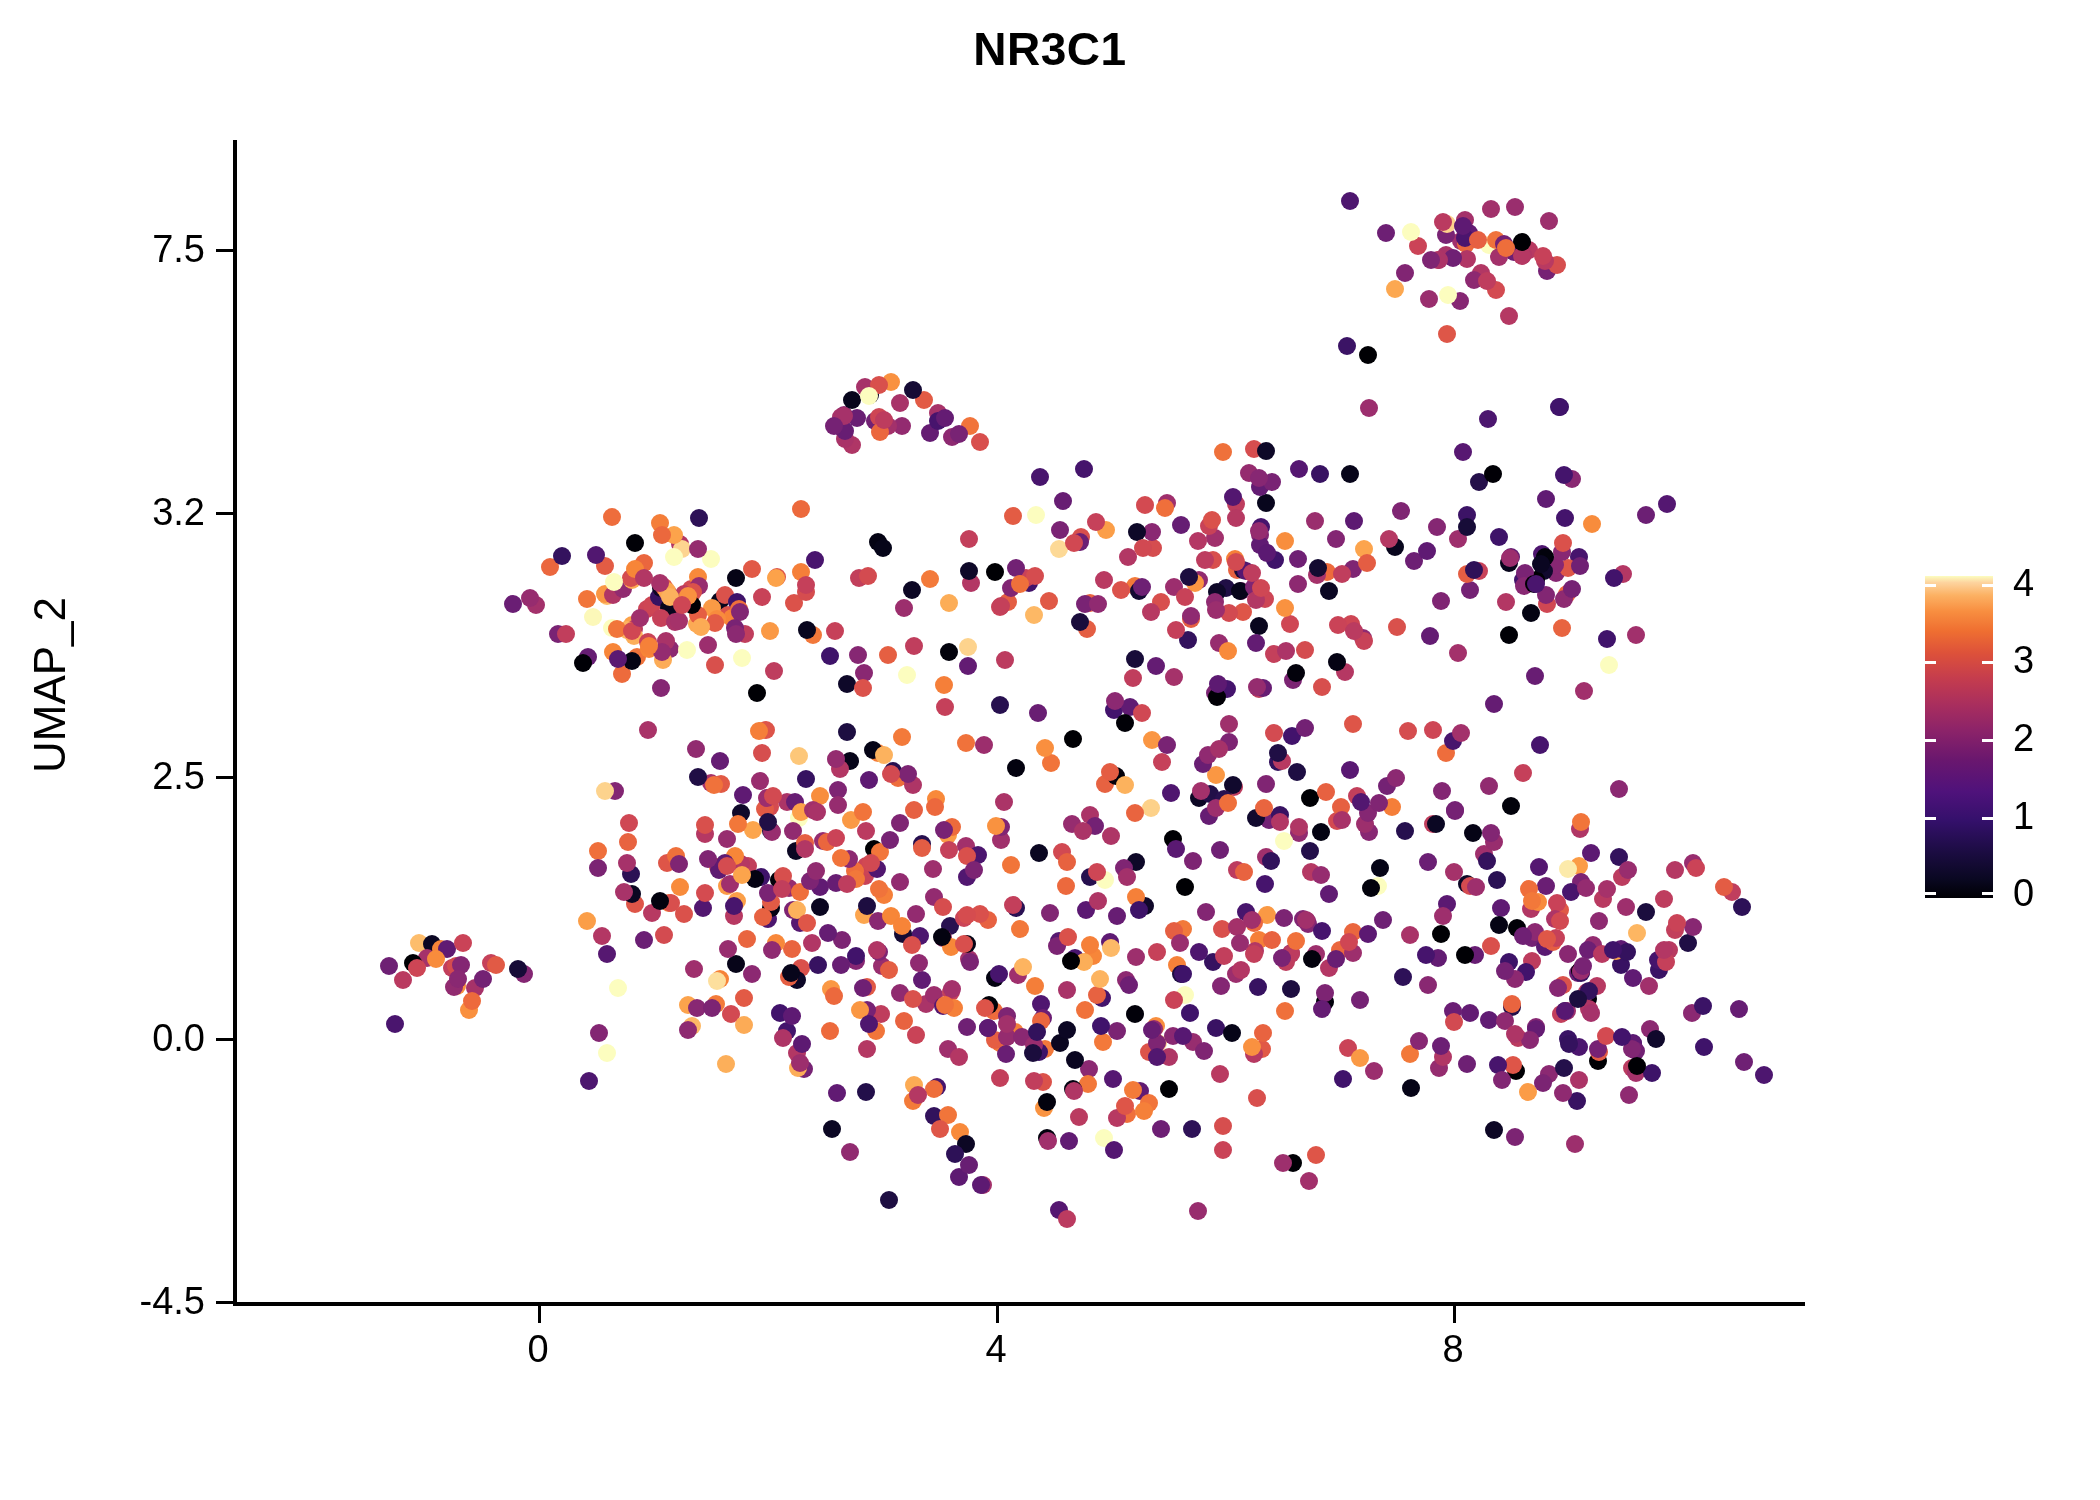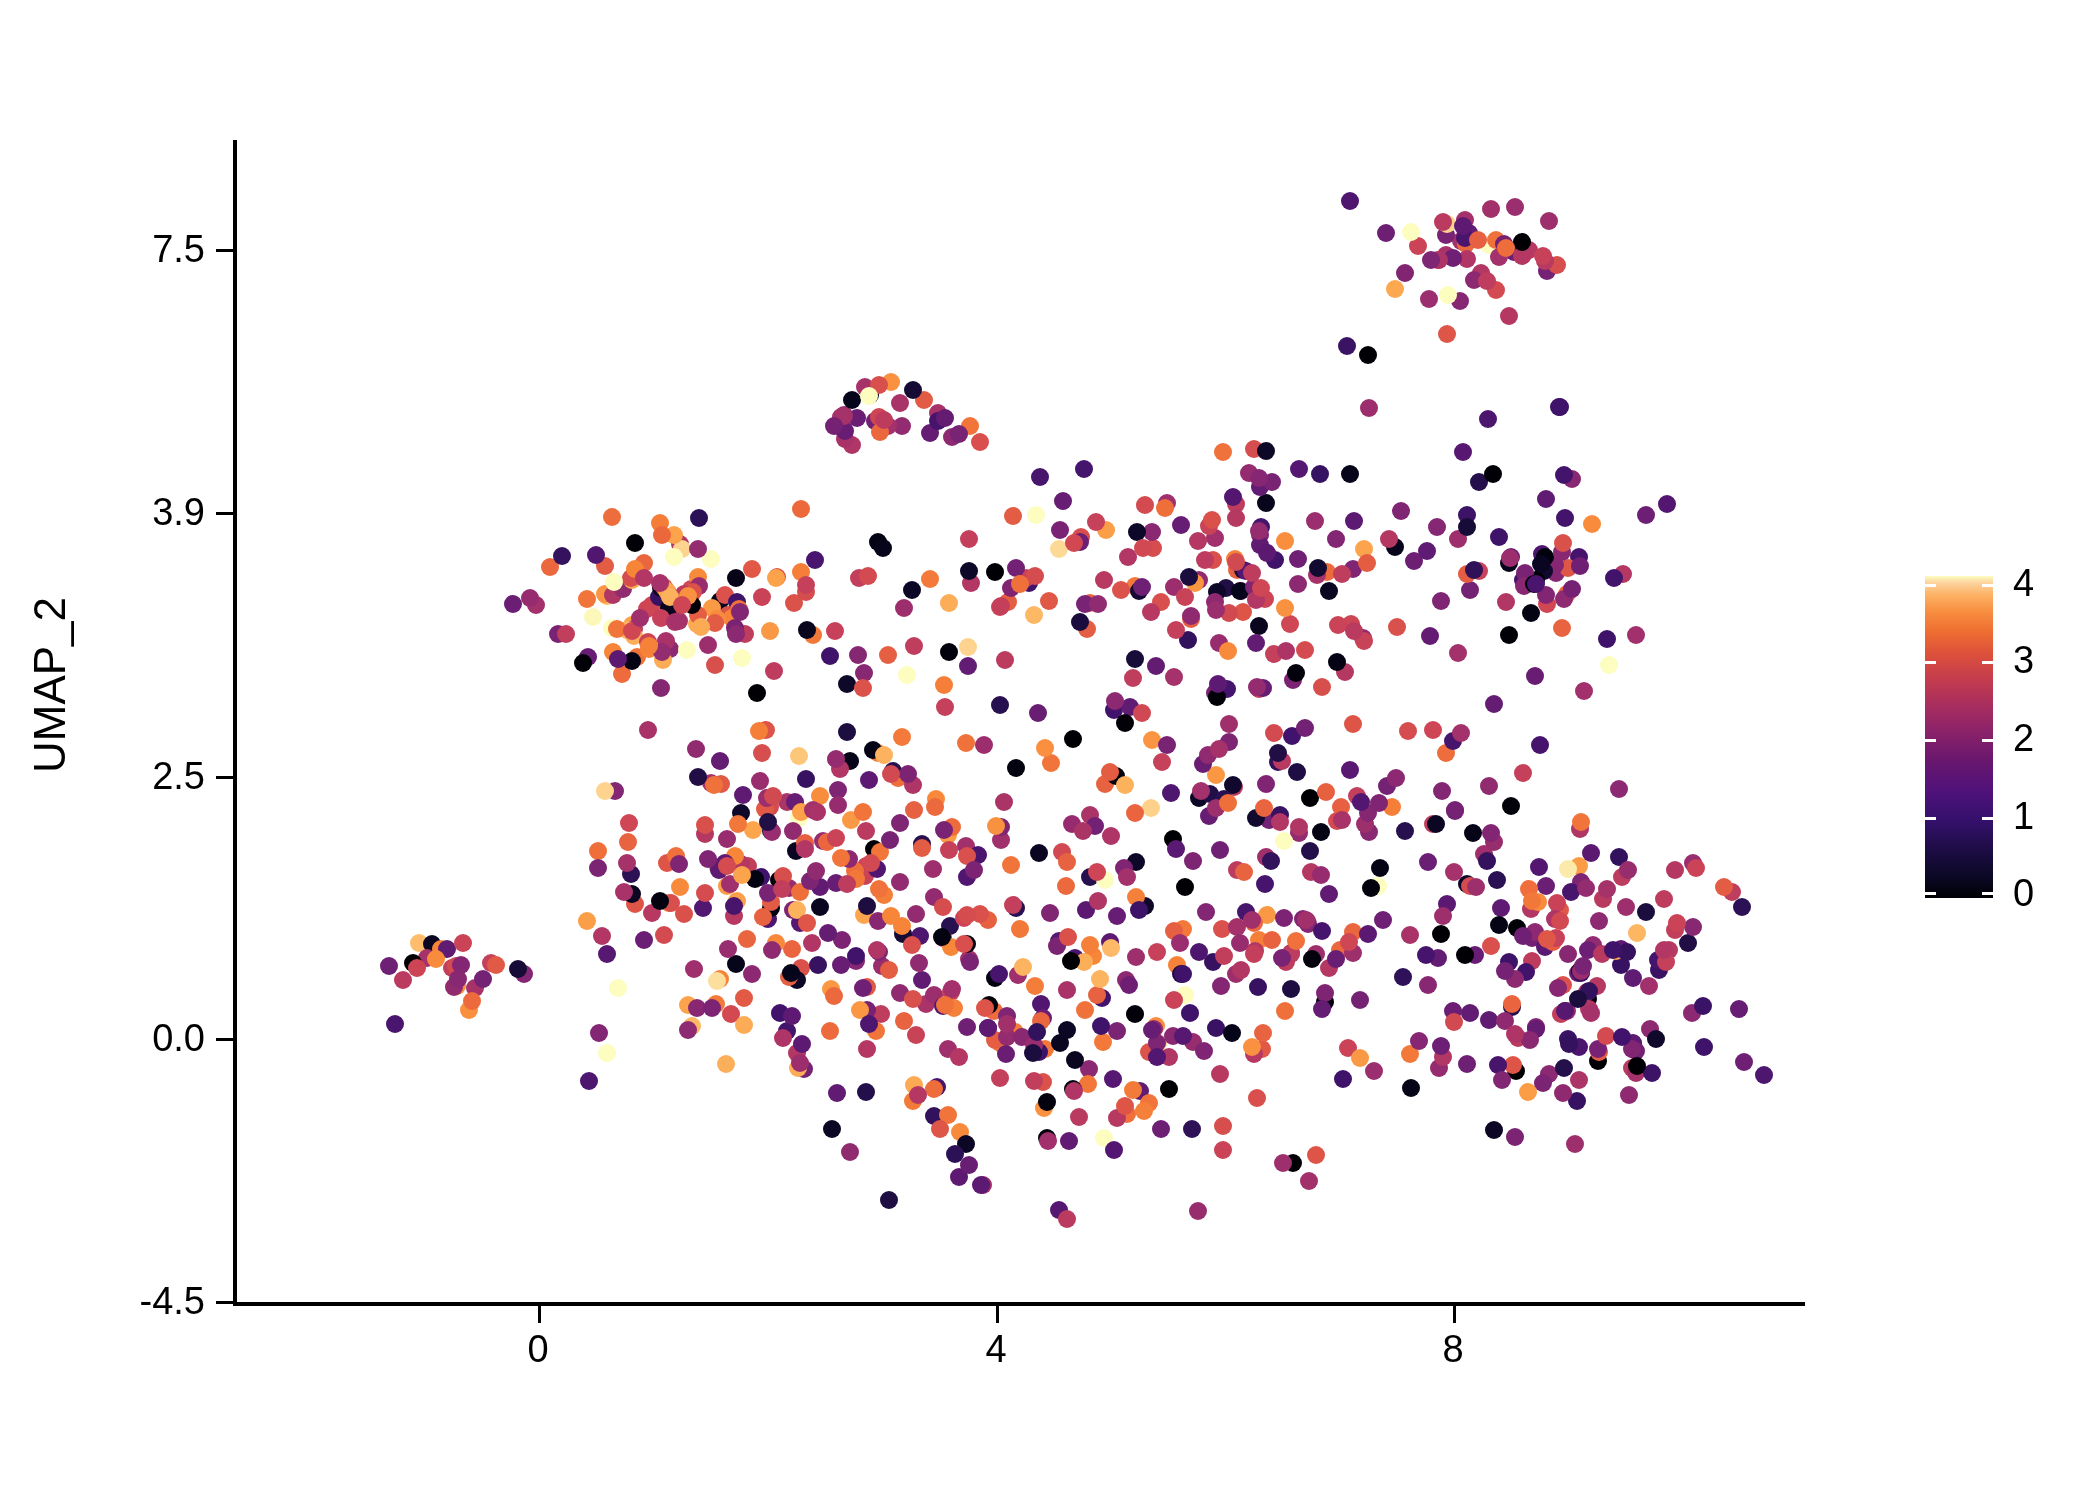--- a/index.html
+++ b/index.html
@@ -159,20 +159,21 @@
     font-size: 38px;
     color: #000;
     white-space: nowrap;
   }
 </style>
 </head>
 <body>
 
 <div class="figure">
 
+  <div class="plot-title">NR3C1</div>
 
   <div class="panel" id="panel">
       <div class="pt" style="left: 184.2px; top: 803px; background: rgb(253, 189, 108);"></div>
       <div class="pt" style="left: 222.4px; top: 845.8px; background: rgb(249, 146, 64);"></div>
       <div class="pt" style="left: 234.3px; top: 869.6px; background: rgb(249, 144, 63);"></div>
       <div class="pt" style="left: 168.2px; top: 839.6px; background: rgb(186, 58, 96);"></div>
       <div class="pt" style="left: 217.2px; top: 828px; background: rgb(194, 63, 92);"></div>
       <div class="pt" style="left: 239.8px; top: 848.2px; background: rgb(166, 50, 105);"></div>
       <div class="pt" style="left: 237px; top: 860.7px; background: rgb(237, 106, 60);"></div>
       <div class="pt" style="left: 197.1px; top: 804.4px; background: rgb(11, 7, 35);"></div>
@@ -1367,21 +1368,21 @@
       <div class="pt" style="left: 1111.6px; top: 206.2px; background: rgb(59, 19, 101);"></div>
     </div>
 
   <div class="axis-y-line"></div>
   <div class="axis-x-line"></div>
 
   <div class="tick-y" style="top:249px;"></div>
   <div class="ticklabel-y-wrap" style="top:228px;">7.5</div>
 
   <div class="tick-y" style="top:512px;"></div>
-  <div class="ticklabel-y-wrap" style="top:491px;">3.9</div>
+  <div class="ticklabel-y-wrap" style="top:491px;">3.2</div>
 
   <div class="tick-y" style="top:776px;"></div>
   <div class="ticklabel-y-wrap" style="top:755px;">2.5</div>
 
   <div class="tick-y" style="top:1038px;"></div>
   <div class="ticklabel-y-wrap" style="top:1017px;">0.0</div>
 
   <div class="tick-y" style="top:1301px;"></div>
   <div class="ticklabel-y-wrap" style="top:1280px;">-4.5</div>
 

